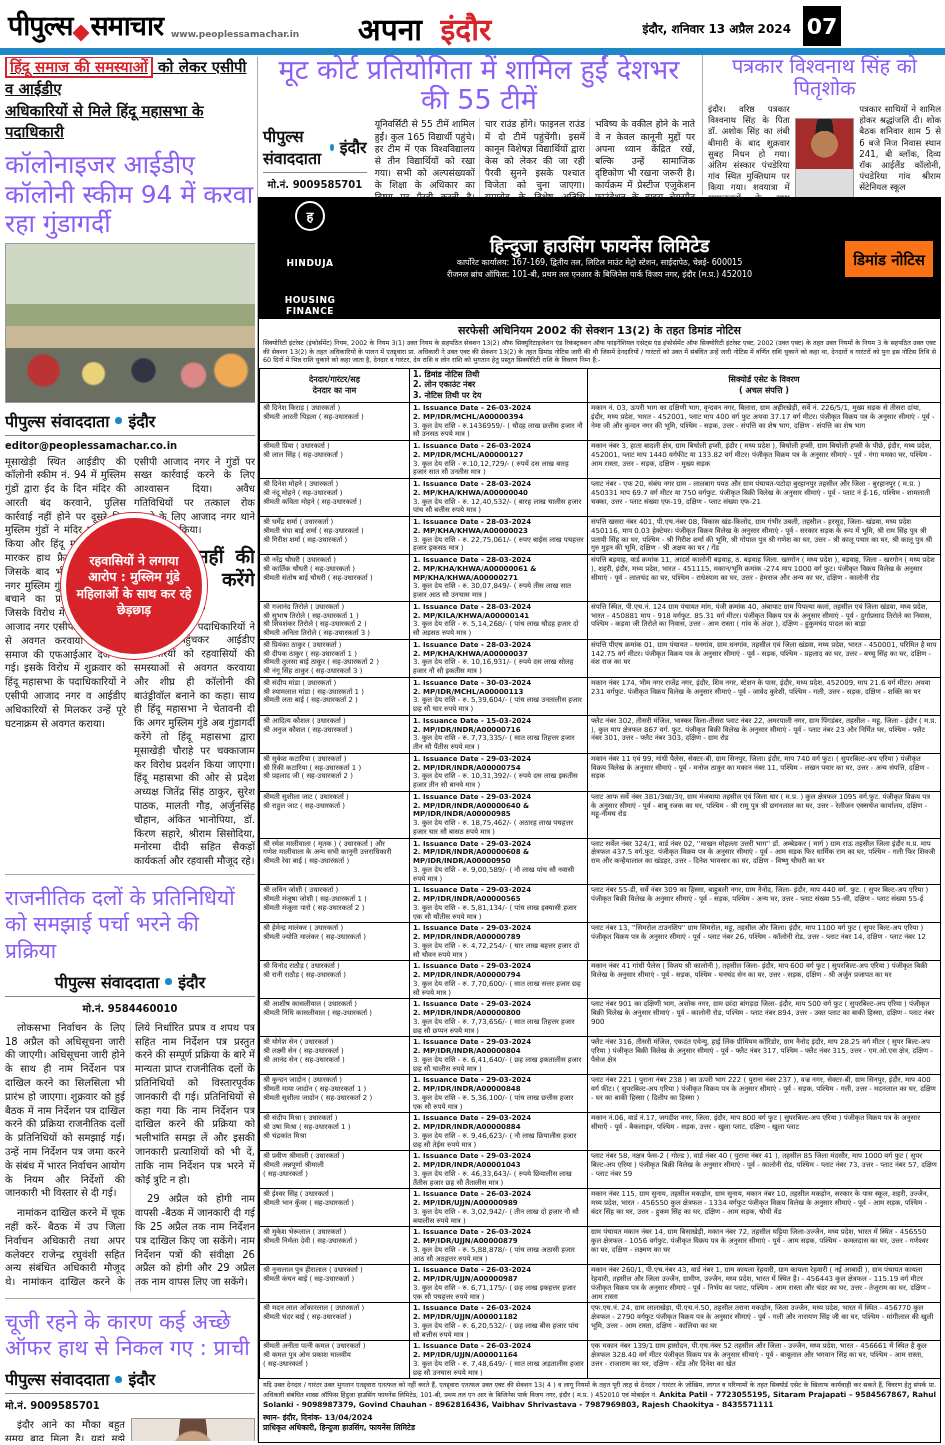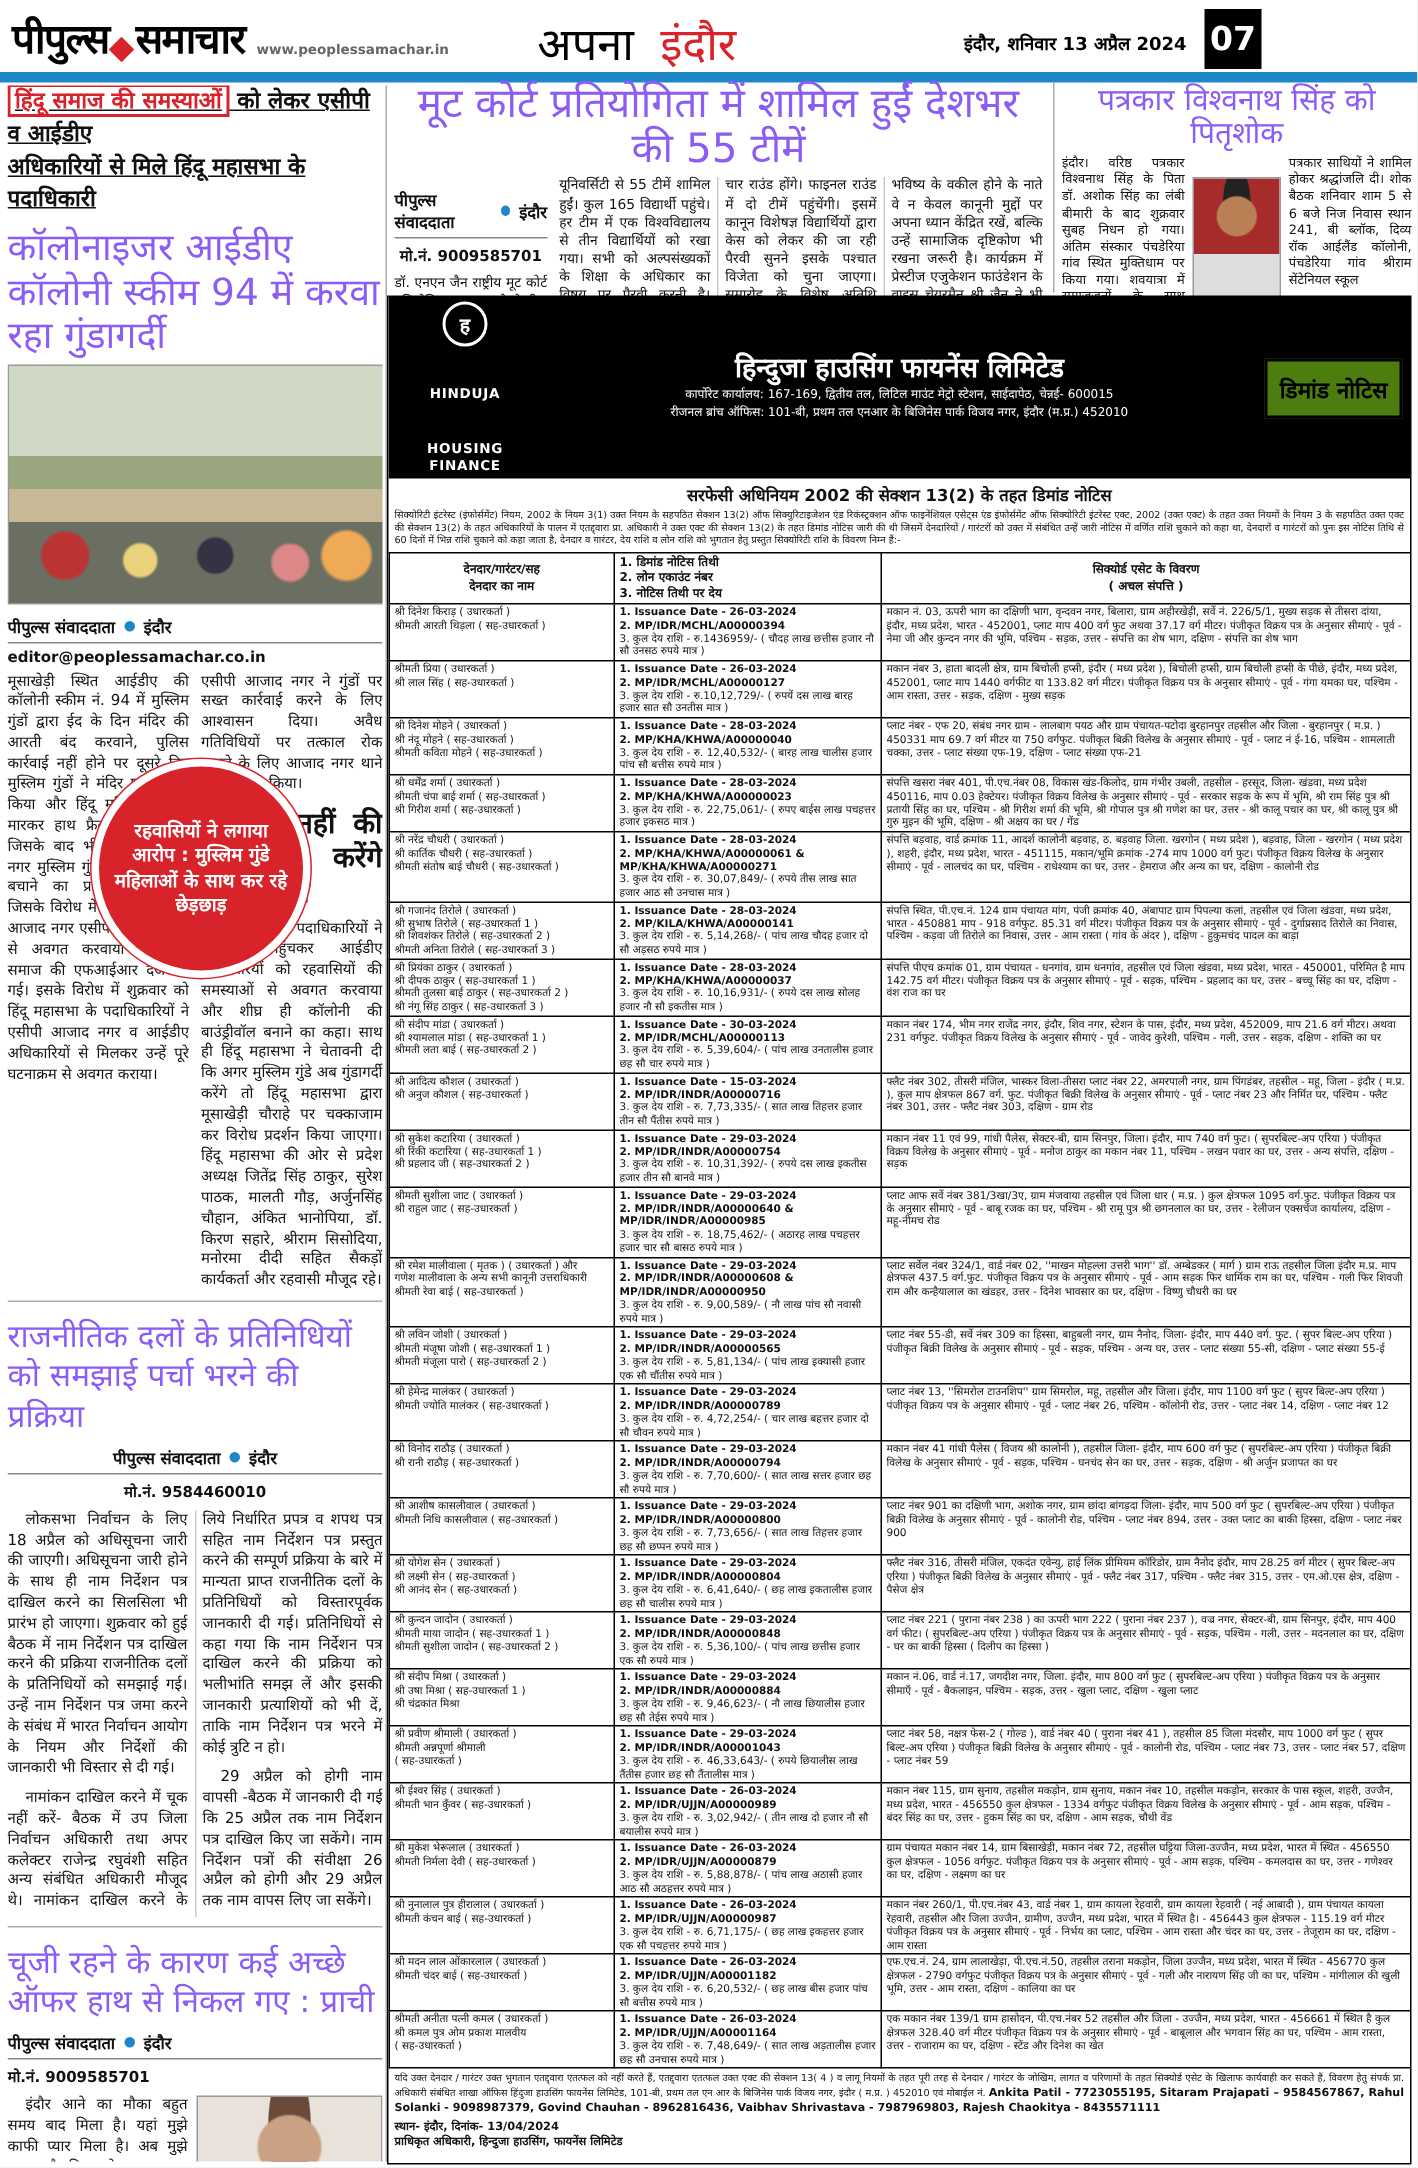--- a/index.html
+++ b/index.html
@@ -4,32 +4,32 @@
 <style>
   html,body{margin:0;padding:0;background:#e8e8e8;}
   .page{position:relative;width:945px;height:1445px;background:#fff;margin:0 auto;
         font-family:"DejaVu Sans",sans-serif;color:#111;overflow:hidden;}
   
   .masthead{position:absolute;left:0;top:0;width:849px;height:48px;border-radius:10px;}
   .logo-wrap{position:absolute;left:8px;top:6px;display:flex;align-items:flex-end;}
   .logo-text{font-size:27px;font-weight:bold;letter-spacing:-1px;color:#000;}
   .logo-mark{display:inline-block;width:12px;height:12px;background:#d8232a;transform:rotate(45deg);margin:0 3px 4px 3px;}
   .site-url{font-size:9px;color:#666;margin:0 0 4px 8px;font-weight:bold;}
-  .section-title{position:absolute;left:0;right:0;top:8px;text-align:center;font-size:30px;font-weight:normal;}
+  .section-title{position:absolute;left:0;right:0;top:8px;text-align:center;font-size:30px;font-weight:bold;}
   .section-black{color:#000;}
   .section-red{color:#d8232a;margin-left:8px;}
   .dateline{position:absolute;right:58px;top:20px;font-size:12px;font-weight:bold;color:#000;}
   .pagenum{position:absolute;right:8px;top:6px;width:38px;height:40px;background:#000;color:#fff;
            font-size:22px;font-weight:bold;display:flex;align-items:center;justify-content:center;}
   .blue-rule{position:absolute;left:0;top:48px;width:945px;height:7px;background:#1e87c8;}
   
   .kicker{font-weight:bold;font-size:15px;line-height:1.45;text-decoration:underline;}
   .kicker .hl{color:#d8232a;border:2px solid #d8232a;padding:0 3px;}
   .headline{font-weight:normal;color:#8b5cf6;}
-  .byline-row{display:flex;align-items:center;gap:6px;font-size:11px;font-weight:bold;
+  .byline-row{display:flex;align-items:center;gap:6px;font-size:16px;font-weight:bold;
               border-bottom:1px solid #888;padding:3px 0;margin:4px 0;}
   .byline-dot{width:7px;height:7px;border-radius:50%;background:#1e87c8;}
   .phone{font-size:10px;font-weight:bold;text-align:center;margin:2px 0 6px;}
   .body-text{font-size:10px;line-height:1.38;text-align:justify;}
   .body-text p{margin:0 0 6px;text-indent:12px;}
   .divider-v{position:absolute;background:#aaa;width:1px;}
   .divider-h{background:#aaa;height:1px;border:0;margin:6px 0;}
   
   .col-left{position:absolute;left:5px;top:57px;width:250px;height:1384px;overflow:hidden;}
   .a1-headline{font-size:25px;line-height:1.18;margin:6px 0 4px;}
@@ -78,21 +78,21 @@
   
   .notice{position:absolute;left:258px;top:197px;width:683px;height:1246px;border:1px solid #000;box-sizing:border-box;overflow:hidden;}
   .notice-head{background:#000;color:#fff;display:flex;align-items:center;padding:3px 5px;gap:6px;}
   .hlogo{width:92px;text-align:center;}
   .hlogo-circle{width:26px;height:26px;border:2px solid #fff;border-radius:50%;margin:0 auto 1px;
      display:flex;align-items:center;justify-content:center;font-size:13px;font-weight:bold;color:#fff;}
   .hlogo-name{font-size:9px;font-weight:bold;letter-spacing:.5px;line-height:1.15;font-family:"DejaVu Sans",sans-serif;margin-top:27px;}
   .notice-co{flex:1;text-align:center;}
   .notice-co-name{font-size:18px;font-weight:bold;line-height:1.1;}
   .notice-co-addr{font-size:8px;line-height:1.3;margin-top:2px;}
-  .notice-badge{background:#4d7c0f;color:#000;border:2px solid #000;font-size:15px;font-weight:bold;
+  .notice-badge{background:#f97316;color:#000;border:2px solid #000;font-size:15px;font-weight:bold;
                 padding:8px 8px;white-space:nowrap;}
   .notice-act{font-size:11px;font-weight:bold;text-align:center;padding:3px 0 2px;}
   .notice-intro{font-size:6.4px;line-height:1.35;text-align:justify;padding:0 4px 3px;}
   table.ntable{width:100%;border-collapse:collapse;table-layout:fixed;}
   .ntable th,.ntable td{border:1px solid #000;padding:1px 3px;vertical-align:top;
       font-size:7px;line-height:1.25;word-wrap:break-word;}
   .ntable th{text-align:center;vertical-align:middle;font-size:8px;line-height:1.3;font-weight:bold;}
   col.c-name{width:150px;} col.c-notice{width:178px;} col.c-prop{width:353px;}
   .cell-name{white-space:pre-line;}
   .cell-notice{white-space:pre-line;}

